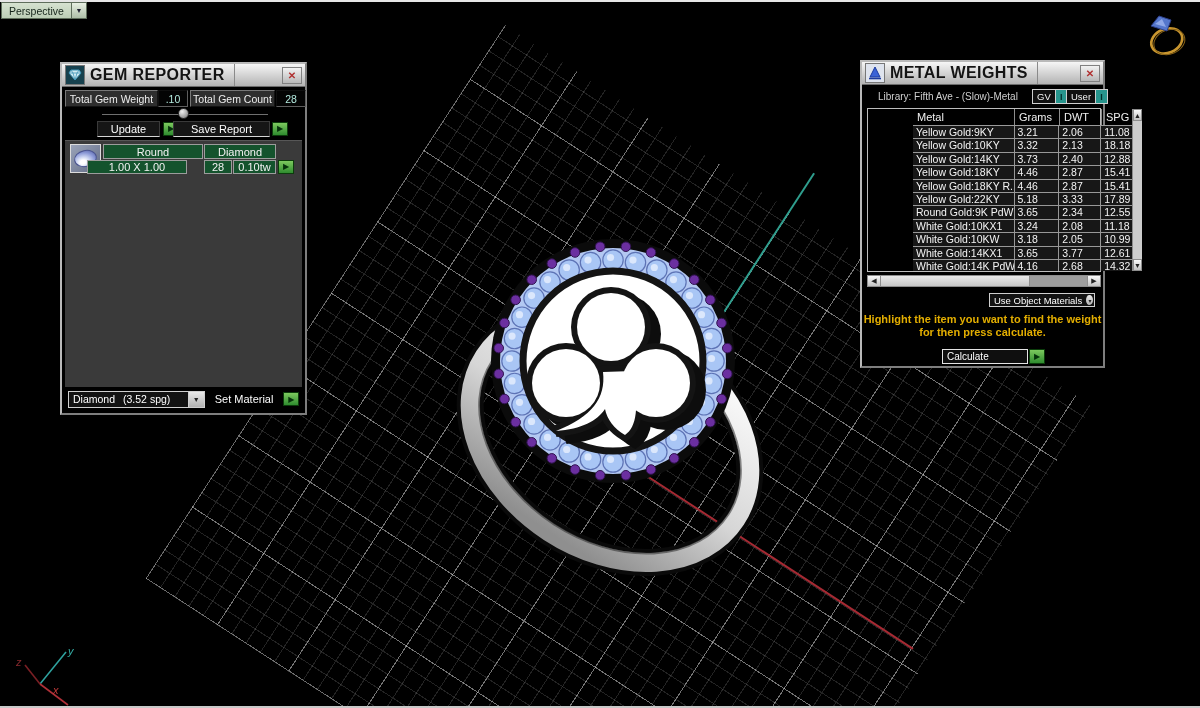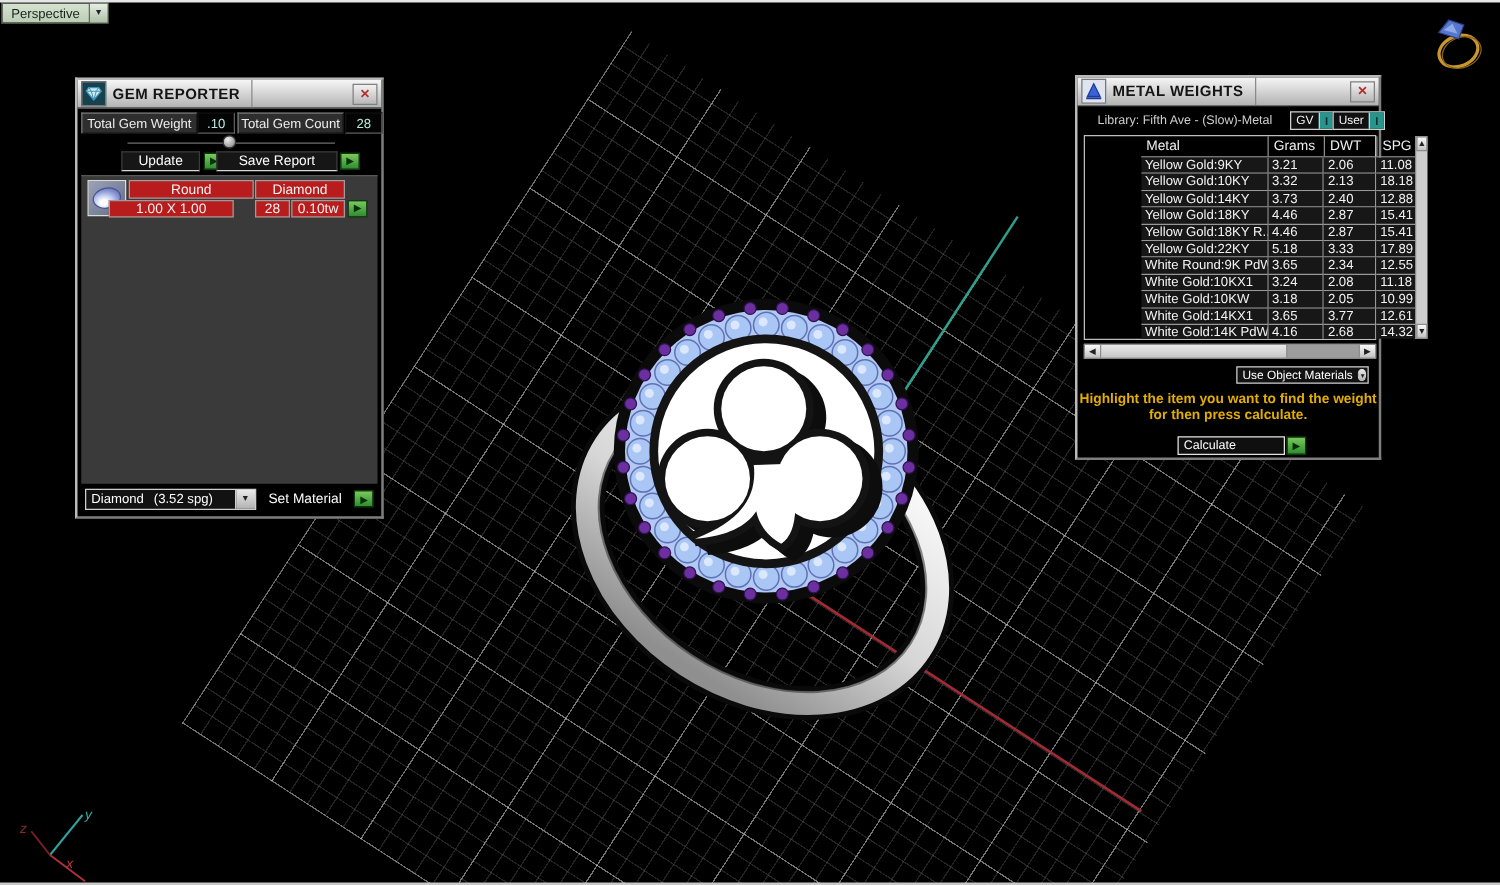--- a/index.html
+++ b/index.html
@@ -30,21 +30,21 @@
   #grid .axis-y{position:absolute;left:339px;top:-44px;width:2px;height:174px;background:#2f9e8e;}
   #grid .axis-x{position:absolute;left:360px;top:300px;width:322px;height:2px;background:#a62a33;}
 
   .scene{position:absolute;left:0;top:0;z-index:2;pointer-events:none;}
 
   
   .panel{position:absolute;background:#000;border:2px solid #b9b9b9;border-right-color:#7e7e7e;border-bottom-color:#7e7e7e;box-sizing:border-box;z-index:10;}
   .titlebar{height:22px;background:linear-gradient(#f6f6f6,#b3b3b3);display:flex;align-items:center;
     border-bottom:1px solid #6b6b6b;padding:0 3px;gap:5px;}
   .title-icon{width:18px;height:18px;flex:0 0 18px;border:1px solid #777;display:flex;align-items:center;justify-content:center;}
-  .title-text{font-weight:bold;font-size:12px;color:#141414;letter-spacing:.4px;white-space:nowrap;}
+  .title-text{font-weight:bold;font-size:16px;color:#141414;letter-spacing:.4px;white-space:nowrap;}
   .title-spacer{flex:1;align-self:stretch;border-left:1px solid #8a8a8a;margin-left:4px;}
   .close-btn{width:18px;height:15px;background:linear-gradient(#f2f2f2,#b8b8b8);border:1px solid #808080;
     color:#b03030;font-size:10px;font-weight:bold;display:flex;align-items:center;justify-content:center;cursor:default;}
 
   .raised-label{position:absolute;background:#2e2e2e;border:1px solid;border-color:#777 #121212 #121212 #777;
     color:#eeeeee;font-size:10.5px;display:flex;align-items:center;justify-content:center;box-sizing:border-box;white-space:nowrap;}
   .inset-value{position:absolute;background:#040404;border:1px solid;border-color:#101010 #5e5e5e #5e5e5e #101010;
     color:#b4ead F;font-size:10.5px;display:flex;align-items:center;justify-content:center;box-sizing:border-box;}
   .inset-value{color:#b4eadf;}
   .dark-btn{position:absolute;background:#161616;border:1px solid #3a3a3a;border-bottom-color:#d6d6d6;
@@ -52,21 +52,21 @@
   .green-btn{position:absolute;width:16px;height:14px;background:linear-gradient(#7cc95e,#2f8c2f);
     border:1px solid #0b3d0b;display:flex;align-items:center;justify-content:center;
     color:#05320a;font-size:8px;line-height:1;box-sizing:border-box;}
 
   
   #gem-reporter{left:60px;top:62px;width:247px;height:353px;}
   #gr-slider{position:absolute;left:40px;top:50px;width:166px;height:1px;background:#6f6f6f;}
   #gr-knob{position:absolute;left:116px;top:44px;width:11px;height:11px;border-radius:50%;
     background:radial-gradient(circle at 35% 30%,#efefef,#9a9a9a 70%,#5c5c5c);border:1px solid #333;box-sizing:border-box;}
   #gr-tablearea{position:absolute;left:3px;top:76px;width:237px;height:246px;background:#3a3a3a;border-top:1px solid #575757;}
-  .gr-cell{position:absolute;background:#b91c1c;border:1px solid #9c9c9c;color:#f2f2f2;font-size:11px;
+  .gr-cell{position:absolute;background:#14532d;border:1px solid #9c9c9c;color:#f2f2f2;font-size:11px;
     display:flex;align-items:center;justify-content:center;box-sizing:border-box;white-space:nowrap;}
   #gr-gemcell{position:absolute;left:5px;top:3px;width:31px;height:29px;border:1px solid #dcdcdc;
     background:linear-gradient(135deg,#9aa3b8,#626c86);display:flex;align-items:center;justify-content:center;box-sizing:border-box;}
   #gr-gemcell .gem{width:23px;height:17px;border-radius:50%;transform:rotate(-12deg);
     background:radial-gradient(ellipse at 35% 70%, #ffffff 14%, #cdd6f2 34%, #8a98d6 62%, #5d68ab 88%);
     border:1px solid #4a5490;box-sizing:border-box;}
   #gr-bottom{position:absolute;left:0;bottom:3px;width:100%;height:22px;display:flex;align-items:center;padding:0 6px;gap:10px;box-sizing:border-box;}
   .combo{display:flex;align-items:center;background:#121212;border:1px solid #cfcfcf;height:17px;box-sizing:border-box;color:#fff;font-size:10.5px;}
   .combo .txt{padding:0 4px;white-space:nowrap;}
   .combo .fill{flex:1;}
@@ -413,21 +413,21 @@
             <div class="mw-cell" style="width: 42px;">2.87</div>
             <div class="mw-cell" style="width: 31px; border-right: none;">15.41</div>
           </div>
           <div class="mw-row">
             <div class="mw-cell" style="width: 102px;">Yellow Gold:22KY</div>
             <div class="mw-cell" style="width: 45px;">5.18</div>
             <div class="mw-cell" style="width: 42px;">3.33</div>
             <div class="mw-cell" style="width: 31px; border-right: none;">17.89</div>
           </div>
           <div class="mw-row">
-            <div class="mw-cell" style="width: 102px;">White Round:9K PdW</div>
+            <div class="mw-cell" style="width: 102px;">Round Gold:9K PdW</div>
             <div class="mw-cell" style="width: 45px;">3.65</div>
             <div class="mw-cell" style="width: 42px;">2.34</div>
             <div class="mw-cell" style="width: 31px; border-right: none;">12.55</div>
           </div>
           <div class="mw-row">
             <div class="mw-cell" style="width: 102px;">White Gold:10KX1</div>
             <div class="mw-cell" style="width: 45px;">3.24</div>
             <div class="mw-cell" style="width: 42px;">2.08</div>
             <div class="mw-cell" style="width: 31px; border-right: none;">11.18</div>
           </div>

